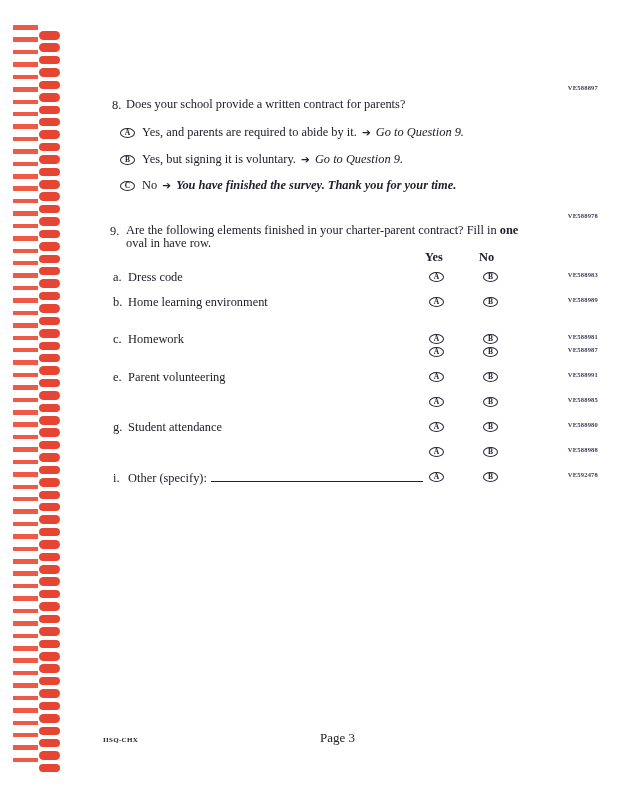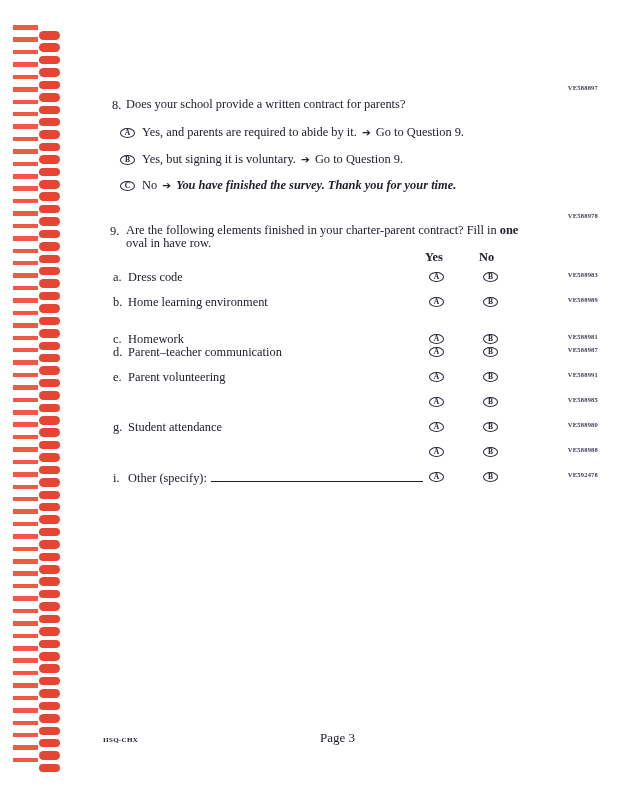--- a/index.html
+++ b/index.html
@@ -28,21 +28,21 @@
     display:inline-flex;align-items:center;justify-content:center;
     width:15px;height:10px;border:1.2px solid #26263a;border-radius:50%;
     font-size:7.5px;font-weight:bold;line-height:1;box-sizing:border-box;
     background:#fff;flex:none;
   }
   .opt{
     position:absolute;left:120px;display:flex;align-items:center;gap:7px;
     font-size:12.4px;white-space:nowrap;
   }
   .arrow{font-family:"DejaVu Sans", sans-serif;font-size:10.5px;margin:0 2px;}
-  .tail-italic{}
+  .tail-italic{font-style:italic;}
   .tail-bold-italic{font-style:italic;font-weight:bold;}
 
   .col-head{position:absolute;top:250px;font-size:12.4px;font-weight:bold;}
 
   .grid-row{position:absolute;left:0;width:622px;height:16px;}
   .row-label{position:absolute;left:113px;top:0;font-size:12.4px;white-space:nowrap;}
   .row-letter{display:inline-block;min-width:12px;}
   .row-bubble-yes{position:absolute;left:429px;top:2px;}
   .row-bubble-no{position:absolute;left:483px;top:2px;}
   .row-code{top:1px;left:470px;}
@@ -220,21 +220,20 @@
         <span class="bubble row-bubble-no">B</span>
         <div class="code row-code" style="position: absolute;">VE588989</div>
       </div>
       <div class="grid-row" style="top: 332px;">
         <div class="row-label"><span class="row-letter">c.</span> <span>Homework</span></div>
         <span class="bubble row-bubble-yes">A</span>
         <span class="bubble row-bubble-no">B</span>
         <div class="code row-code" style="position: absolute;">VE588981</div>
       </div>
       <div class="grid-row" style="top: 345px;">
-        <div class="row-label"><span class="row-letter">d.</span> <span>Parent–teacher communication</span></div>
         <span class="bubble row-bubble-yes">A</span>
         <span class="bubble row-bubble-no">B</span>
         <div class="code row-code" style="position: absolute;">VE588987</div>
       </div>
       <div class="grid-row" style="top: 370px;">
         <div class="row-label"><span class="row-letter">e.</span> <span>Parent volunteering</span></div>
         <span class="bubble row-bubble-yes">A</span>
         <span class="bubble row-bubble-no">B</span>
         <div class="code row-code" style="position: absolute;">VE588991</div>
       </div>

